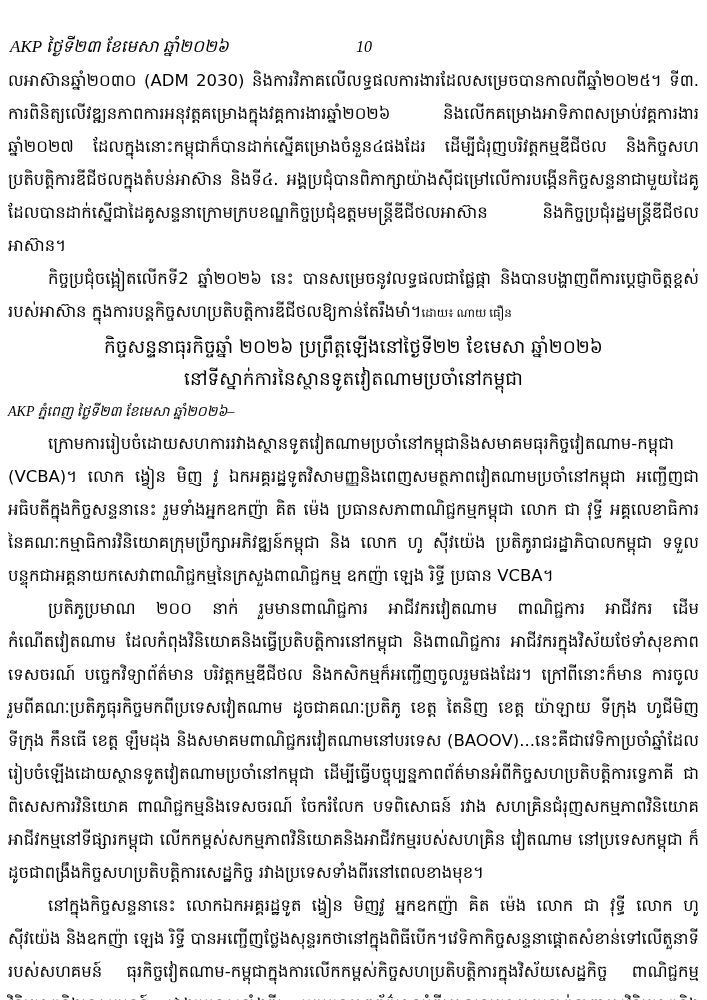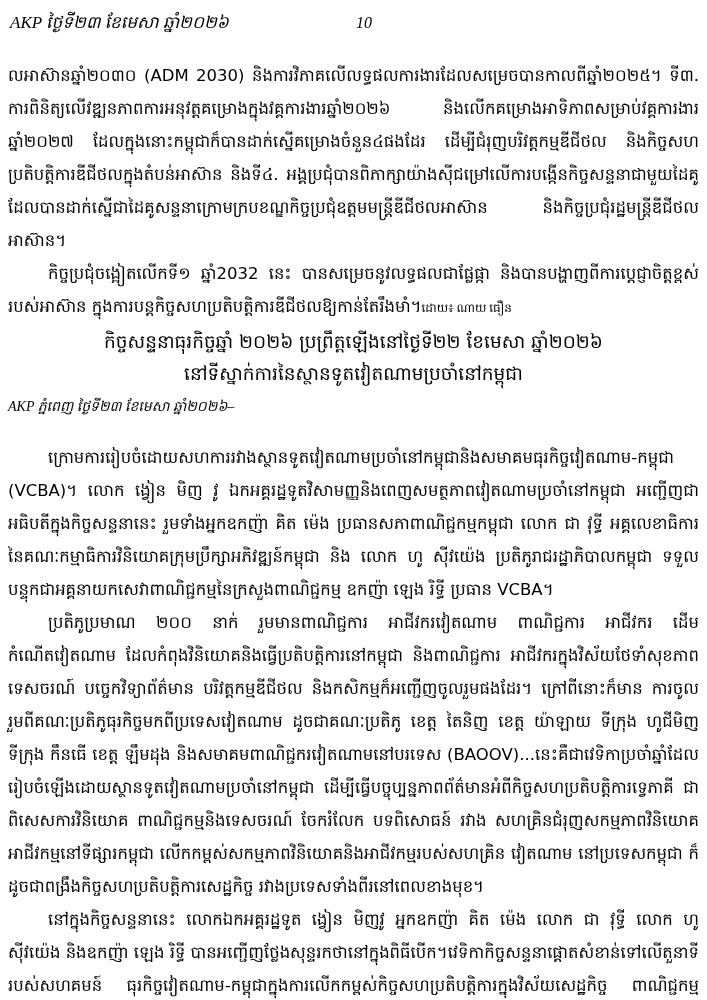--- a/index.html
+++ b/index.html
@@ -5,38 +5,37 @@
   html,body{margin:0;padding:0;}
   body{
     width:707px;height:1000px;
     background:#ffffff;color:#000000;
     font-family:"DejaVu Sans",sans-serif;
     overflow:hidden;
   }
   .page{
     box-sizing:border-box;
     width:707px;height:884px;
-    padding:10px 8px 0 8px;
+    padding:34px 8px 0 8px;
     position:relative;
   }
   .page-header{
     position:relative;
     height:30px;
     font-family:"Liberation Serif","DejaVu Serif",serif;
     font-style:italic;
     font-size:17px;
     line-height:26px;
   }
   .page-header .issue{position:absolute;left:2px;top:0;}
   .page-header .pageno{position:absolute;left:348px;top:0;font-size:16px;}
   .body-text{
     font-size:16.5px;
     line-height:33px;
     text-align:justify;
-    margin-top:19px;
   }
   p{margin:0;}
   p.indent{text-indent:40px;}
   .byline{font-family:"Liberation Serif","DejaVu Serif",serif;font-size:12px;}
   .headline{
     font-weight:normal;
     text-align:center;
     font-size:18.5px;
     line-height:32px;
     margin:1px 0 2px 0;
@@ -54,21 +53,21 @@
 
 <div class="page">
 
   <div class="page-header">
     <span class="issue">AKP ថ្ងៃទី២៣ ខែមេសា ឆ្នាំ២០២៦</span>
     <span class="pageno">10</span>
   </div>
 
   <div class="body-text">
     <p>លអាស៊ានឆ្នាំ២០៣០ (ADM 2030) និងការវិភាគលើលទ្ធផលការងារដែលសម្រេចបានកាលពីឆ្នាំ២០២៥។ ទី៣. ការពិនិត្យលើវឌ្ឍនភាពការអនុវត្តគម្រោងក្នុងវគ្គការងារឆ្នាំ២០២៦ និងលើកគម្រោងអាទិភាពសម្រាប់វគ្គការងារឆ្នាំ២០២៧ ដែលក្នុងនោះកម្ពុជាក៏បានដាក់ស្នើគម្រោងចំនួន៤ផងដែរ ដើម្បីជំរុញបរិវត្តកម្មឌីជីថល និងកិច្ចសហប្រតិបត្តិការឌីជីថលក្នុងតំបន់អាស៊ាន និងទី៤. អង្គប្រជុំបានពិភាក្សាយ៉ាងស៊ីជម្រៅលើការបង្កើនកិច្ចសន្ទនាជាមួយដៃគូដែលបានដាក់ស្នើជាដៃគូសន្ទនាក្រោមក្របខណ្ឌកិច្ចប្រជុំឧត្តមមន្ត្រីឌីជីថលអាស៊ាន និងកិច្ចប្រជុំរដ្ឋមន្ត្រីឌីជីថលអាស៊ាន។</p>
-    <p class="indent"><span>កិច្ចប្រជុំចង្អៀតលើកទី១ ឆ្នាំ2032 នេះ បានសម្រេចនូវលទ្ធផលជាផ្លែផ្កា និងបានបង្ហាញពីការប្តេជ្ញាចិត្តខ្ពស់របស់អាស៊ាន ក្នុងការបន្តកិច្ចសហប្រតិបត្តិការឌីជីថលឱ្យកាន់តែរឹងមាំ។</span><span class="byline">ដោយ៖ ណាយ ធឿន</span></p>
+    <p class="indent"><span>កិច្ចប្រជុំចង្អៀតលើកទី2 ឆ្នាំ២០២៦ នេះ បានសម្រេចនូវលទ្ធផលជាផ្លែផ្កា និងបានបង្ហាញពីការប្តេជ្ញាចិត្តខ្ពស់របស់អាស៊ាន ក្នុងការបន្តកិច្ចសហប្រតិបត្តិការឌីជីថលឱ្យកាន់តែរឹងមាំ។</span><span class="byline">ដោយ៖ ណាយ ធឿន</span></p>
   </div>
 
   <div>
     <div class="headline">
       <div>កិច្ចសន្ទនាធុរកិច្ចឆ្នាំ ២០២៦ ប្រព្រឹត្តឡើងនៅថ្ងៃទី២២ ខែមេសា ឆ្នាំ២០២៦</div>
       <div>នៅទីស្នាក់ការនៃស្ថានទូតវៀតណាមប្រចាំនៅកម្ពុជា</div>
     </div>
     <div class="dateline">AKP ភ្នំពេញ ថ្ងៃទី២៣ ខែមេសា ឆ្នាំ២០២៦–</div>
     <div class="body-text">
       <p class="indent">ក្រោមការរៀបចំដោយសហការរវាងស្ថានទូតវៀតណាមប្រចាំនៅកម្ពុជានិងសមាគមធុរកិច្ចវៀតណាម-កម្ពុជា (VCBA)។ លោក ង្វៀន មិញ វូ ឯកអគ្គរដ្ឋទូតវិសាមញ្ញនិងពេញសមត្ថភាពវៀតណាមប្រចាំនៅកម្ពុជា អញ្ជើញជា អធិបតីក្នុងកិច្ចសន្ទនានេះ រួមទាំងអ្នកឧកញ៉ា គិត ម៉េង ប្រធានសភាពាណិជ្ជកម្មកម្ពុជា លោក ជា វុទ្ធី អគ្គលេខាធិការនៃគណៈកម្មាធិការវិនិយោគក្រុមប្រឹក្សាអភិវឌ្ឍន៍កម្ពុជា និង លោក ហូ ស៊ីវយ៉េង ប្រតិភូរាជរដ្ឋាភិបាលកម្ពុជា ទទួលបន្ទុកជាអគ្គនាយកសេវាពាណិជ្ជកម្មនៃក្រសួងពាណិជ្ជកម្ម ឧកញ៉ា ឡេង រិទ្ធី ប្រធាន VCBA។</p>

